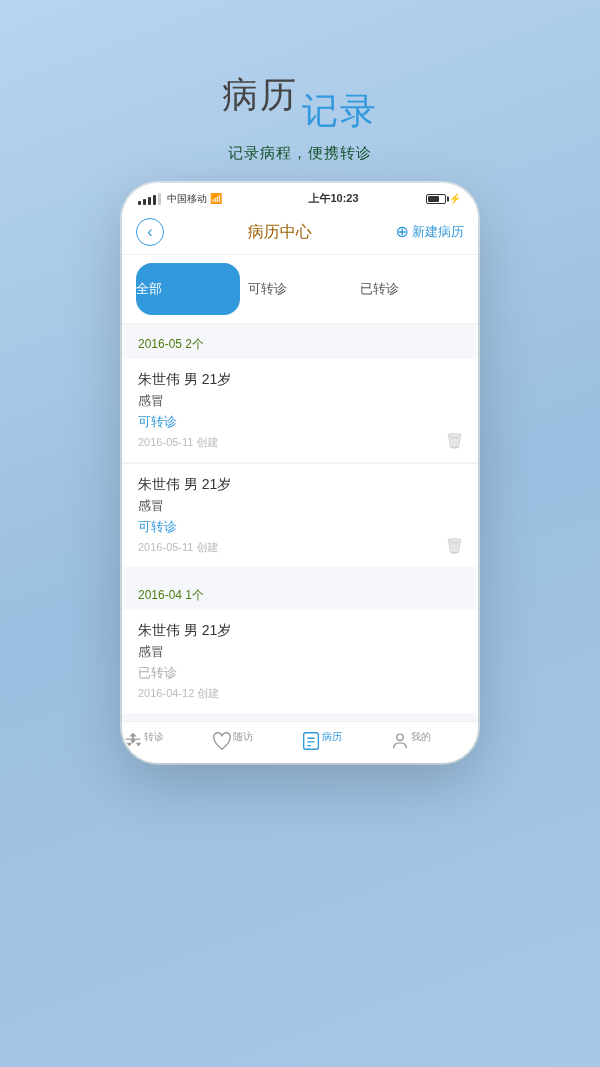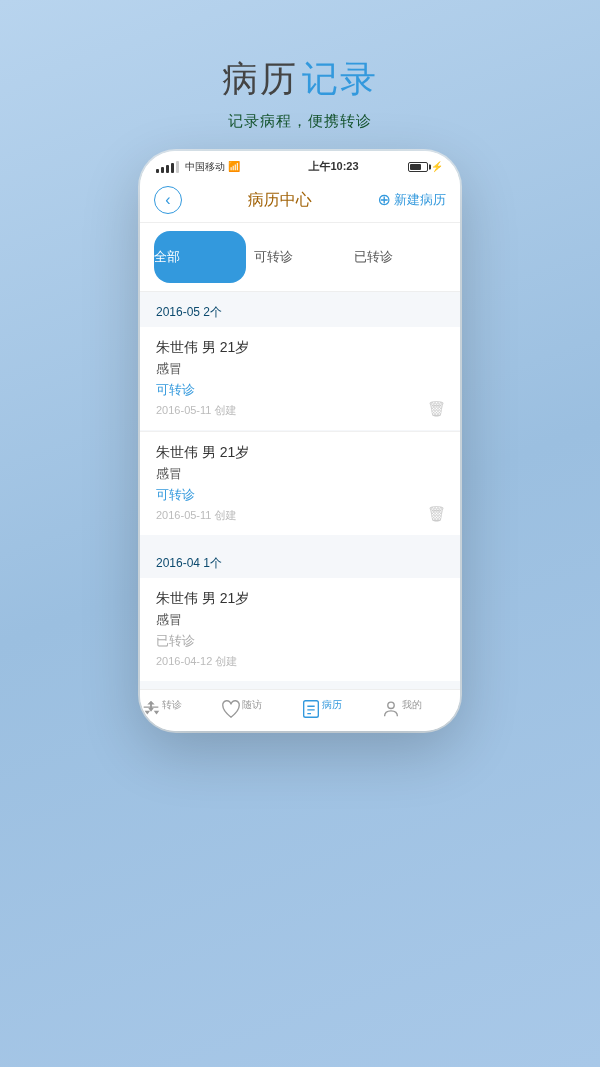--- a/index.html
+++ b/index.html
@@ -45,33 +45,34 @@
       font-weight: 500;
       color: #444;
       letter-spacing: 2px;
     }
 
     .header-title-blue {
       font-size: 36px;
       font-weight: 500;
       color: #3399dd;
       letter-spacing: 2px;
+      margin-top: 32px;
     }
 
     .header-subtitle {
       font-size: 15px;
       color: #14532d;
       letter-spacing: 1px;
     }
 
     
     .phone-mockup {
       position: relative;
       z-index: 1;
-      width: 320px;
+      width: 356px;
       height: 580px;
       background: #fff;
       border-radius: 36px;
       box-shadow: 0 20px 60px rgba(0,0,0,0.2), 0 0 0 2px #dde8f0;
       overflow: hidden;
       display: flex;
       flex-direction: column;
     }
 
     
@@ -225,21 +226,21 @@
     .content-area {
       flex: 1;
       background: #f5f7fa;
       overflow-y: auto;
       padding: 0;
     }
 
     .group-header {
       padding: 12px 16px 6px;
       font-size: 12px;
-      color: #0c4a6e;
+      color: #4d7c0f;
     }
 
     .record-card {
       background: #fff;
       margin: 0 0 1px 0;
       padding: 12px 16px;
       position: relative;
       cursor: pointer;
     }
 

